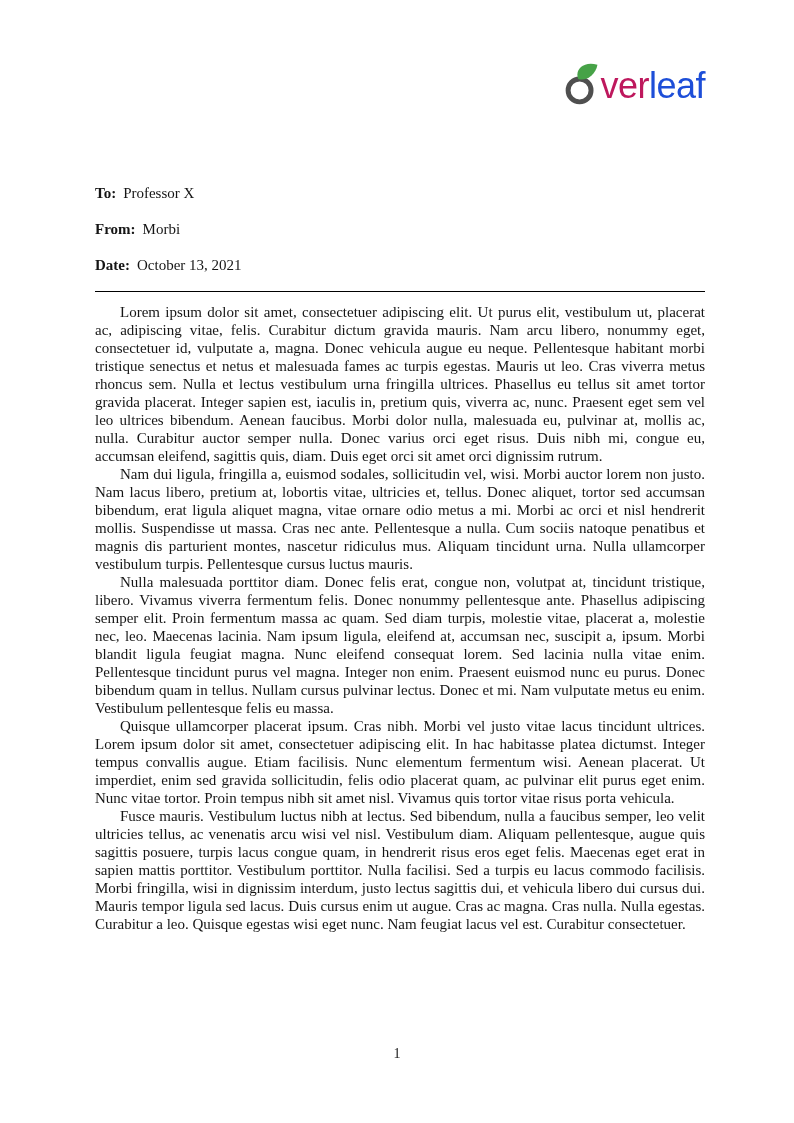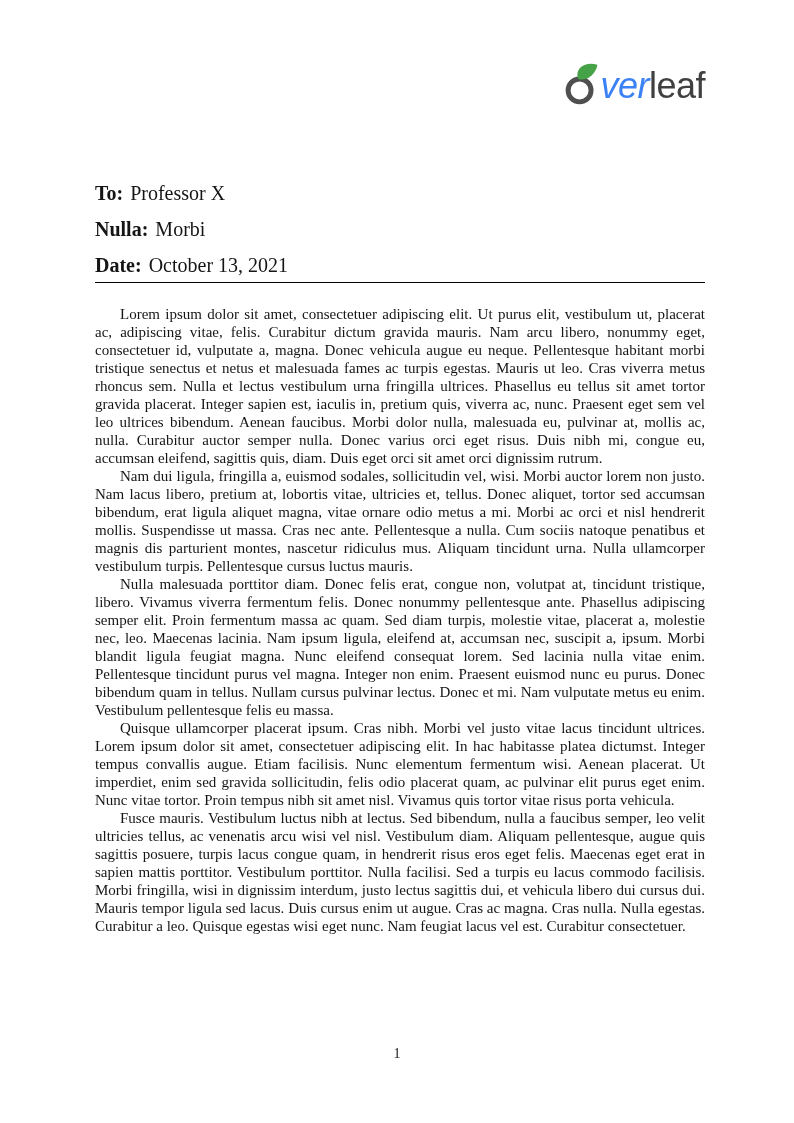--- a/index.html
+++ b/index.html
@@ -23,39 +23,39 @@
   .logo {
     display: flex;
     align-items: flex-end;
     font-family: "Liberation Sans", sans-serif;
     font-weight: 500;
     font-size: 36px;
     line-height: 1;
     letter-spacing: -0.5px;
   }
   .logo svg { display: block; margin-right: 1px; margin-bottom: -2px; }
-  .logo-dark { color: #3b82f6; font-style: italic; }
-  .logo-green { color: #404040; }
+  .logo-dark { color: #be185d; }
+  .logo-green { color: #1d4ed8; }
 
   .memo-header { margin-top: 80px; }
   .memo-field {
-    font-size: 20px;
+    font-size: 15px;
     line-height: 19px;
     margin-bottom: 17px;
   }
-  .memo-field:last-child { margin-bottom: 7px; }
+  .memo-field:last-child { margin-bottom: 16px; }
   .memo-label { font-weight: bold; margin-right: 7px; }
 
   .rule {
     margin-top: 3px;
     border-top: 1.6px solid #000;
     width: 100%;
   }
 
-  .body-text { margin-top: 22px; }
+  .body-text { margin-top: 11px; }
   .body-text p {
     margin: 0;
     font-size: 15px;
     line-height: 18px;
     text-align: justify;
     text-indent: 25px;
     hyphens: auto;
   }
 
   .footer {
@@ -82,21 +82,21 @@
       <span class="logo-dark">ver</span>
       <span class="logo-green">leaf</span>
     </div>
   </div>
 
   <div class="memo-header">
     <div class="memo-field">
       <span class="memo-label">To:</span><span class="memo-value">Professor X</span>
     </div>
     <div class="memo-field">
-      <span class="memo-label">Nulla:</span><span class="memo-value">Morbi</span>
+      <span class="memo-label">From:</span><span class="memo-value">Morbi</span>
     </div>
     <div class="memo-field">
       <span class="memo-label">Date:</span><span class="memo-value">October 13, 2021</span>
     </div>
   </div>
 
   <div class="rule"></div>
 
   <div class="body-text">
     <p>Lorem ipsum dolor sit amet, consectetuer adipiscing elit. Ut purus elit, vestibulum ut, placerat ac, adipiscing vitae, felis. Curabitur dictum gravida mauris. Nam arcu libero, nonummy eget, consectetuer id, vulputate a, magna. Donec vehicula augue eu neque. Pellentesque habitant morbi tristique senectus et netus et malesuada fames ac turpis egestas. Mauris ut leo. Cras viverra metus rhoncus sem. Nulla et lectus vestibulum urna fringilla ultrices. Phasellus eu tellus sit amet tortor gravida placerat. Integer sapien est, iaculis in, pretium quis, viverra ac, nunc. Praesent eget sem vel leo ultrices bibendum. Aenean faucibus. Morbi dolor nulla, malesuada eu, pulvinar at, mollis ac, nulla. Curabitur auctor semper nulla. Donec varius orci eget risus. Duis nibh mi, congue eu, accumsan eleifend, sagittis quis, diam. Duis eget orci sit amet orci dignissim rutrum.</p>

